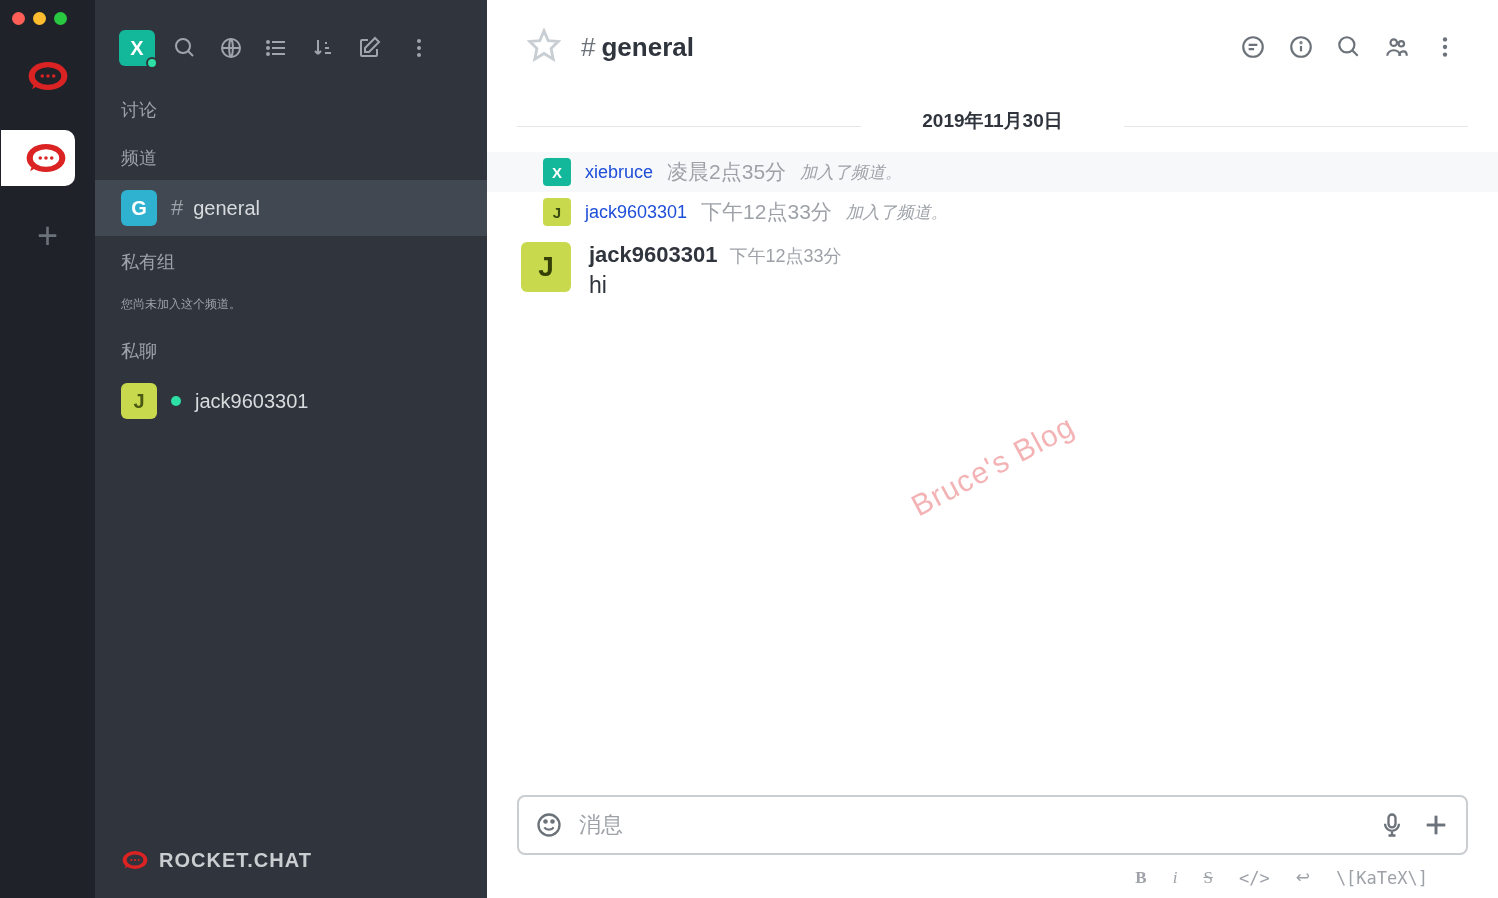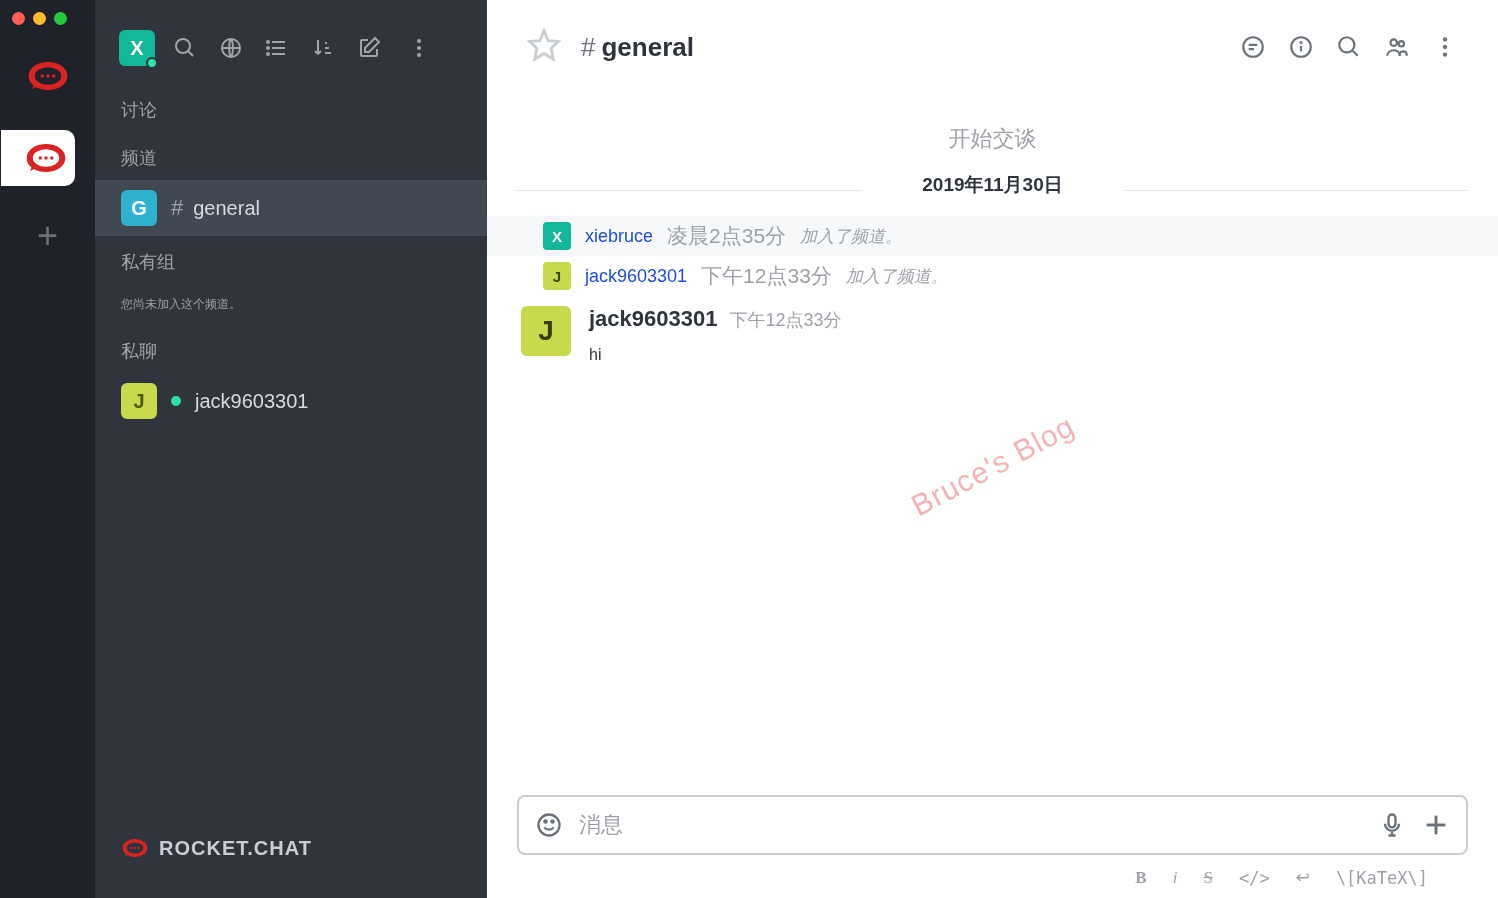--- a/index.html
+++ b/index.html
@@ -130,21 +130,21 @@
   background: #2de0a5;
 }
 .no-channels {
   padding: 12px 26px;
   color: #9da2a9;
   font-size: 12px;
 }
 
 .sidebar-footer {
   position: absolute;
-  bottom: 36px;
+  bottom: 24px;
   left: 26px;
   display: flex;
   align-items: center;
   gap: 10px;
   color: #cbced1;
 }
 .footer-logo { width: 28px; height: 28px; }
 .footer-text { font-size: 20px; font-weight: 700; letter-spacing: 1px; }
 
 
@@ -228,21 +228,21 @@
 .msg-avatar {
   width: 50px; height: 50px; border-radius: 6px;
   display: flex; align-items: center; justify-content: center;
   font-weight: 700; font-size: 28px; color: #344006;
   background: #c9d94e;
 }
 .msg-body { flex: 1; }
 .msg-header { display: flex; align-items: baseline; gap: 12px; }
 .msg-user { font-weight: 700; font-size: 22px; color: #2f343d; }
 .msg-time { color: #9ea2a8; font-size: 18px; }
-.msg-text { font-size: 16px; color: #2f343d; margin-top: 14px; }
+.msg-text { font-size: 23px; color: #2f343d; margin-top: 4px; }
 
 .watermark {
   position: absolute;
   left: 50%;
   top: 54%;
   transform: translate(-50%, -50%) rotate(-28deg);
   color: #f2a6a9;
   font-size: 30px;
   font-weight: 500;
   pointer-events: none;
@@ -450,21 +450,20 @@
         <svg viewBox="0 0 24 24" fill="currentColor">
             <circle cx="12" cy="5" r="2"></circle>
             <circle cx="12" cy="12" r="2"></circle>
             <circle cx="12" cy="19" r="2"></circle>
           </svg>
       </div>
     </div>
   </div>
 
   <div class="messages">
-    <div class="start-convo">开始交谈</div>
     <div class="date-divider">2019年11月30日</div>
 
     <div class="system-message hovered">
       <div class="sys-avatar sys-x">X</div>
       <span class="sys-user">xiebruce</span>
       <span class="sys-time">凌晨2点35分</span>
       <span class="sys-action">加入了频道。</span>
     </div>
 
     <div class="system-message">

